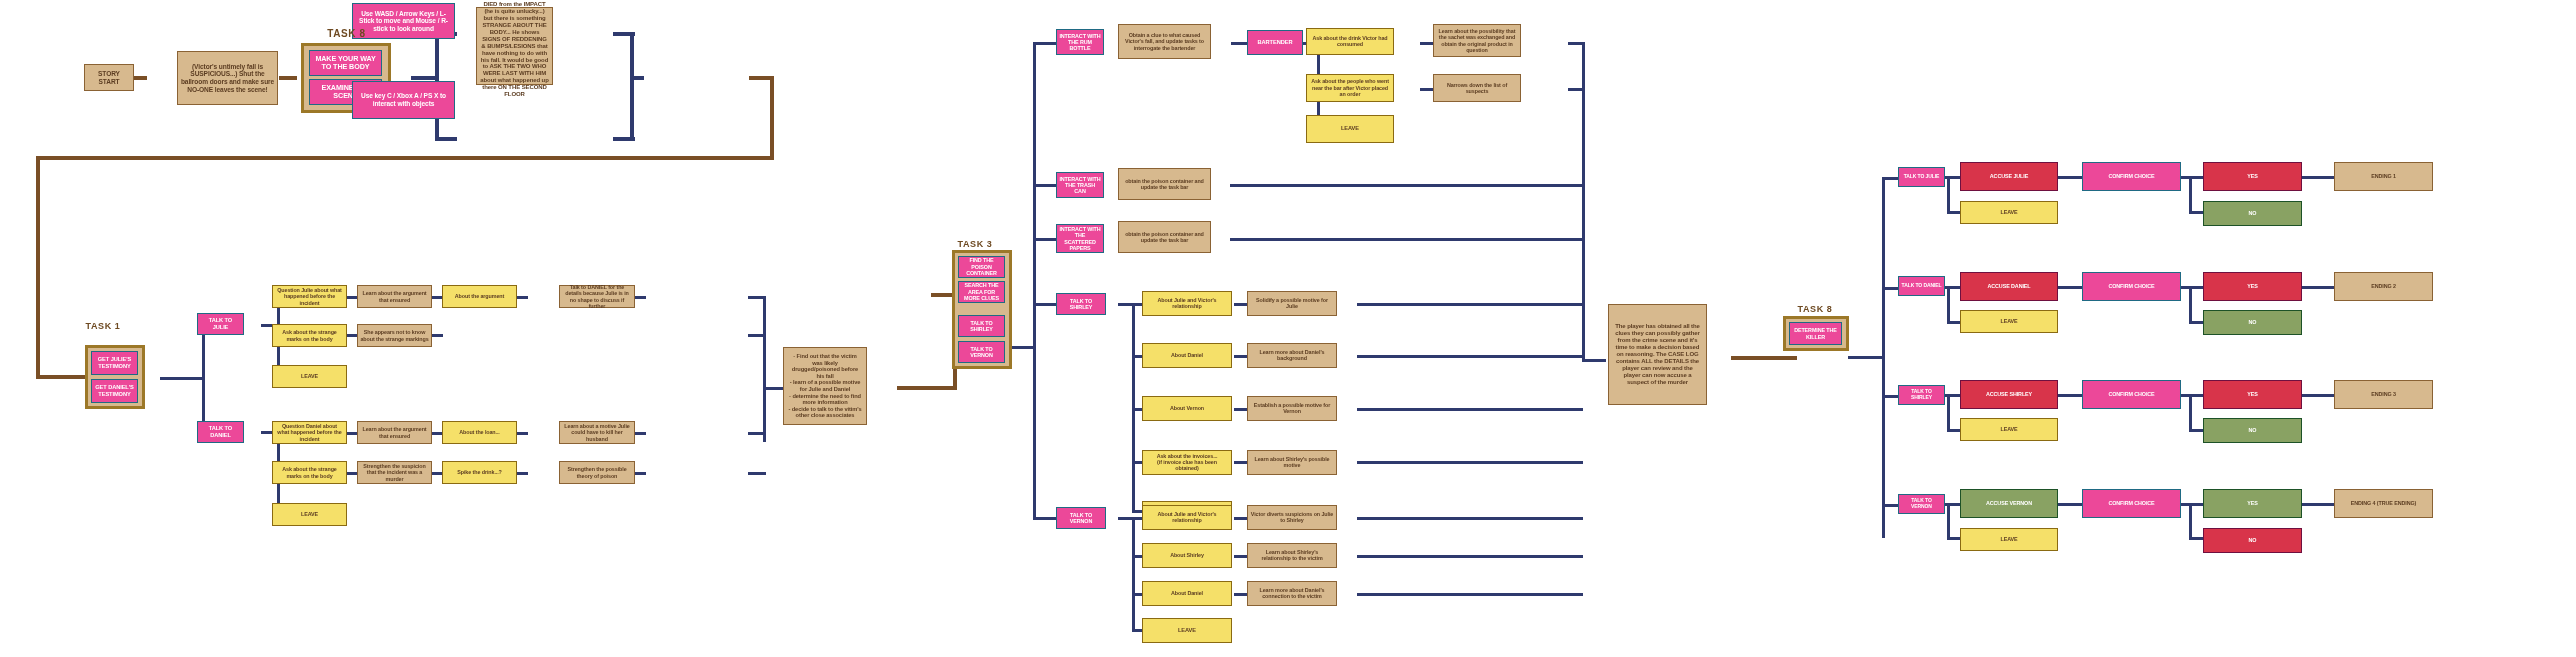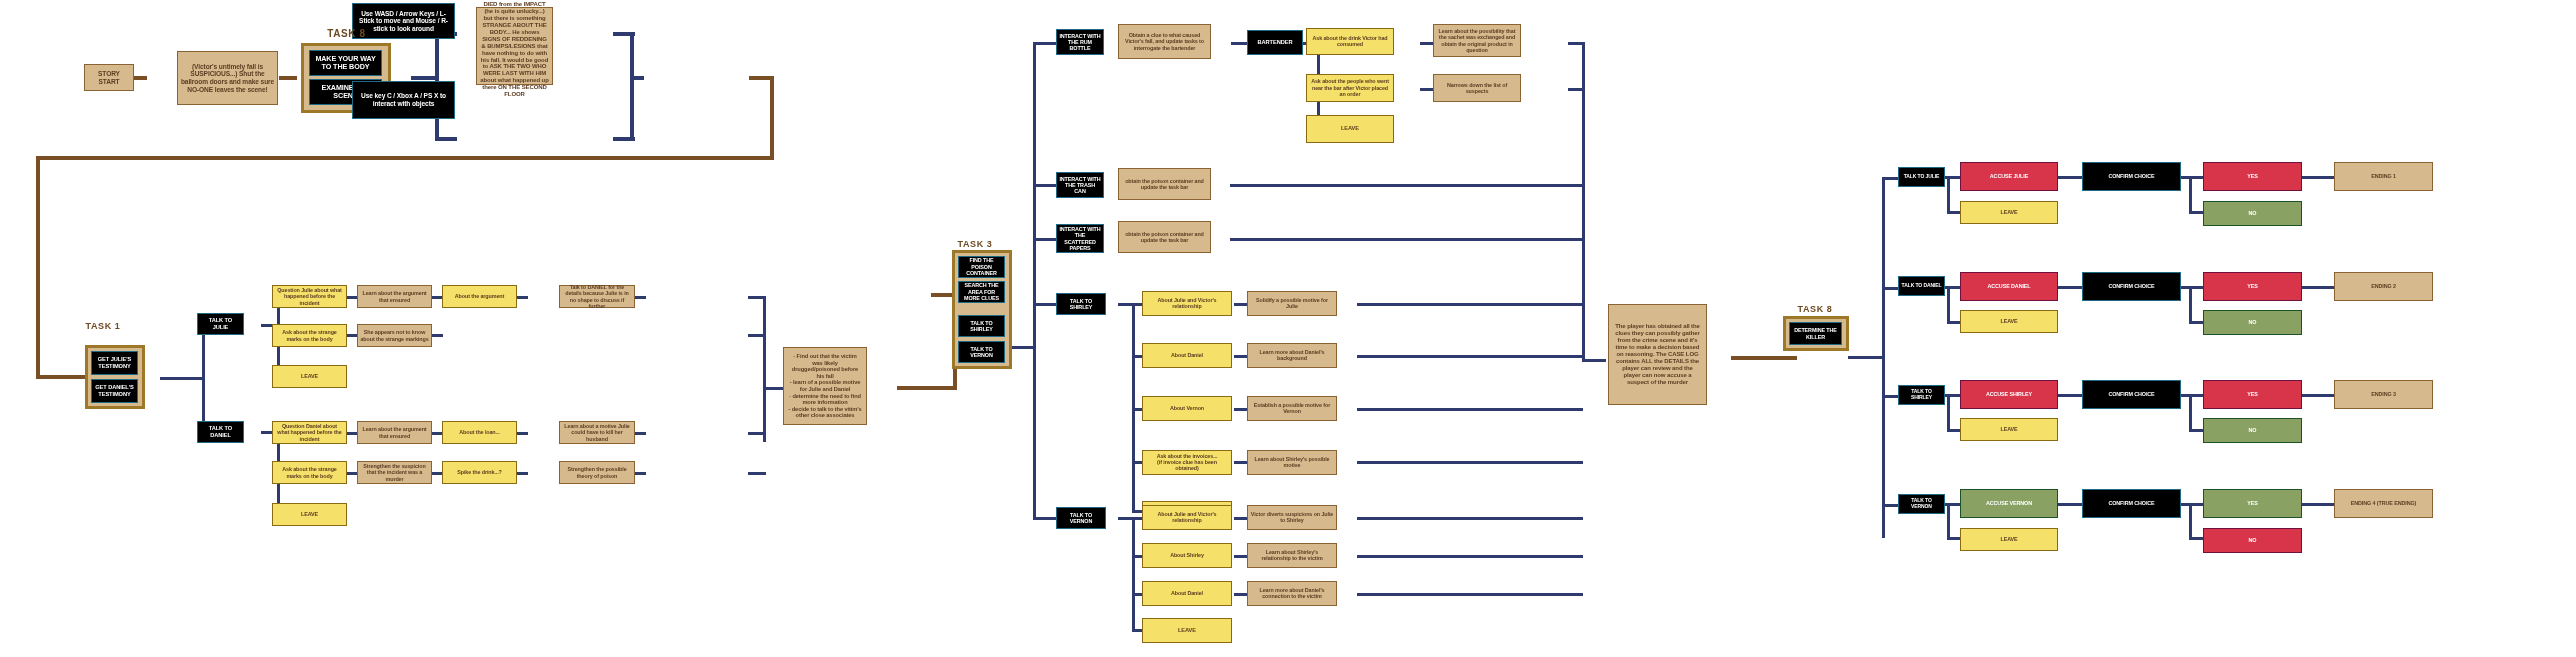--- a/index.html
+++ b/index.html
@@ -38,21 +38,21 @@
     color:#5c3d22;
   }
   
   .yellow{
     background:#f5e069;
     border:1.8px solid #8a6a12;
     color:#5c3d22;
   }
   
   .blue{
-    background:#000000;
+    background:#ec4899;
     border:1.8px solid #1f6a84;
     color:#ffffff;
   }
   
   .red{
     background:#d8344a;
     border:1.8px solid #6e1040;
     color:#ffffff;
   }
   

